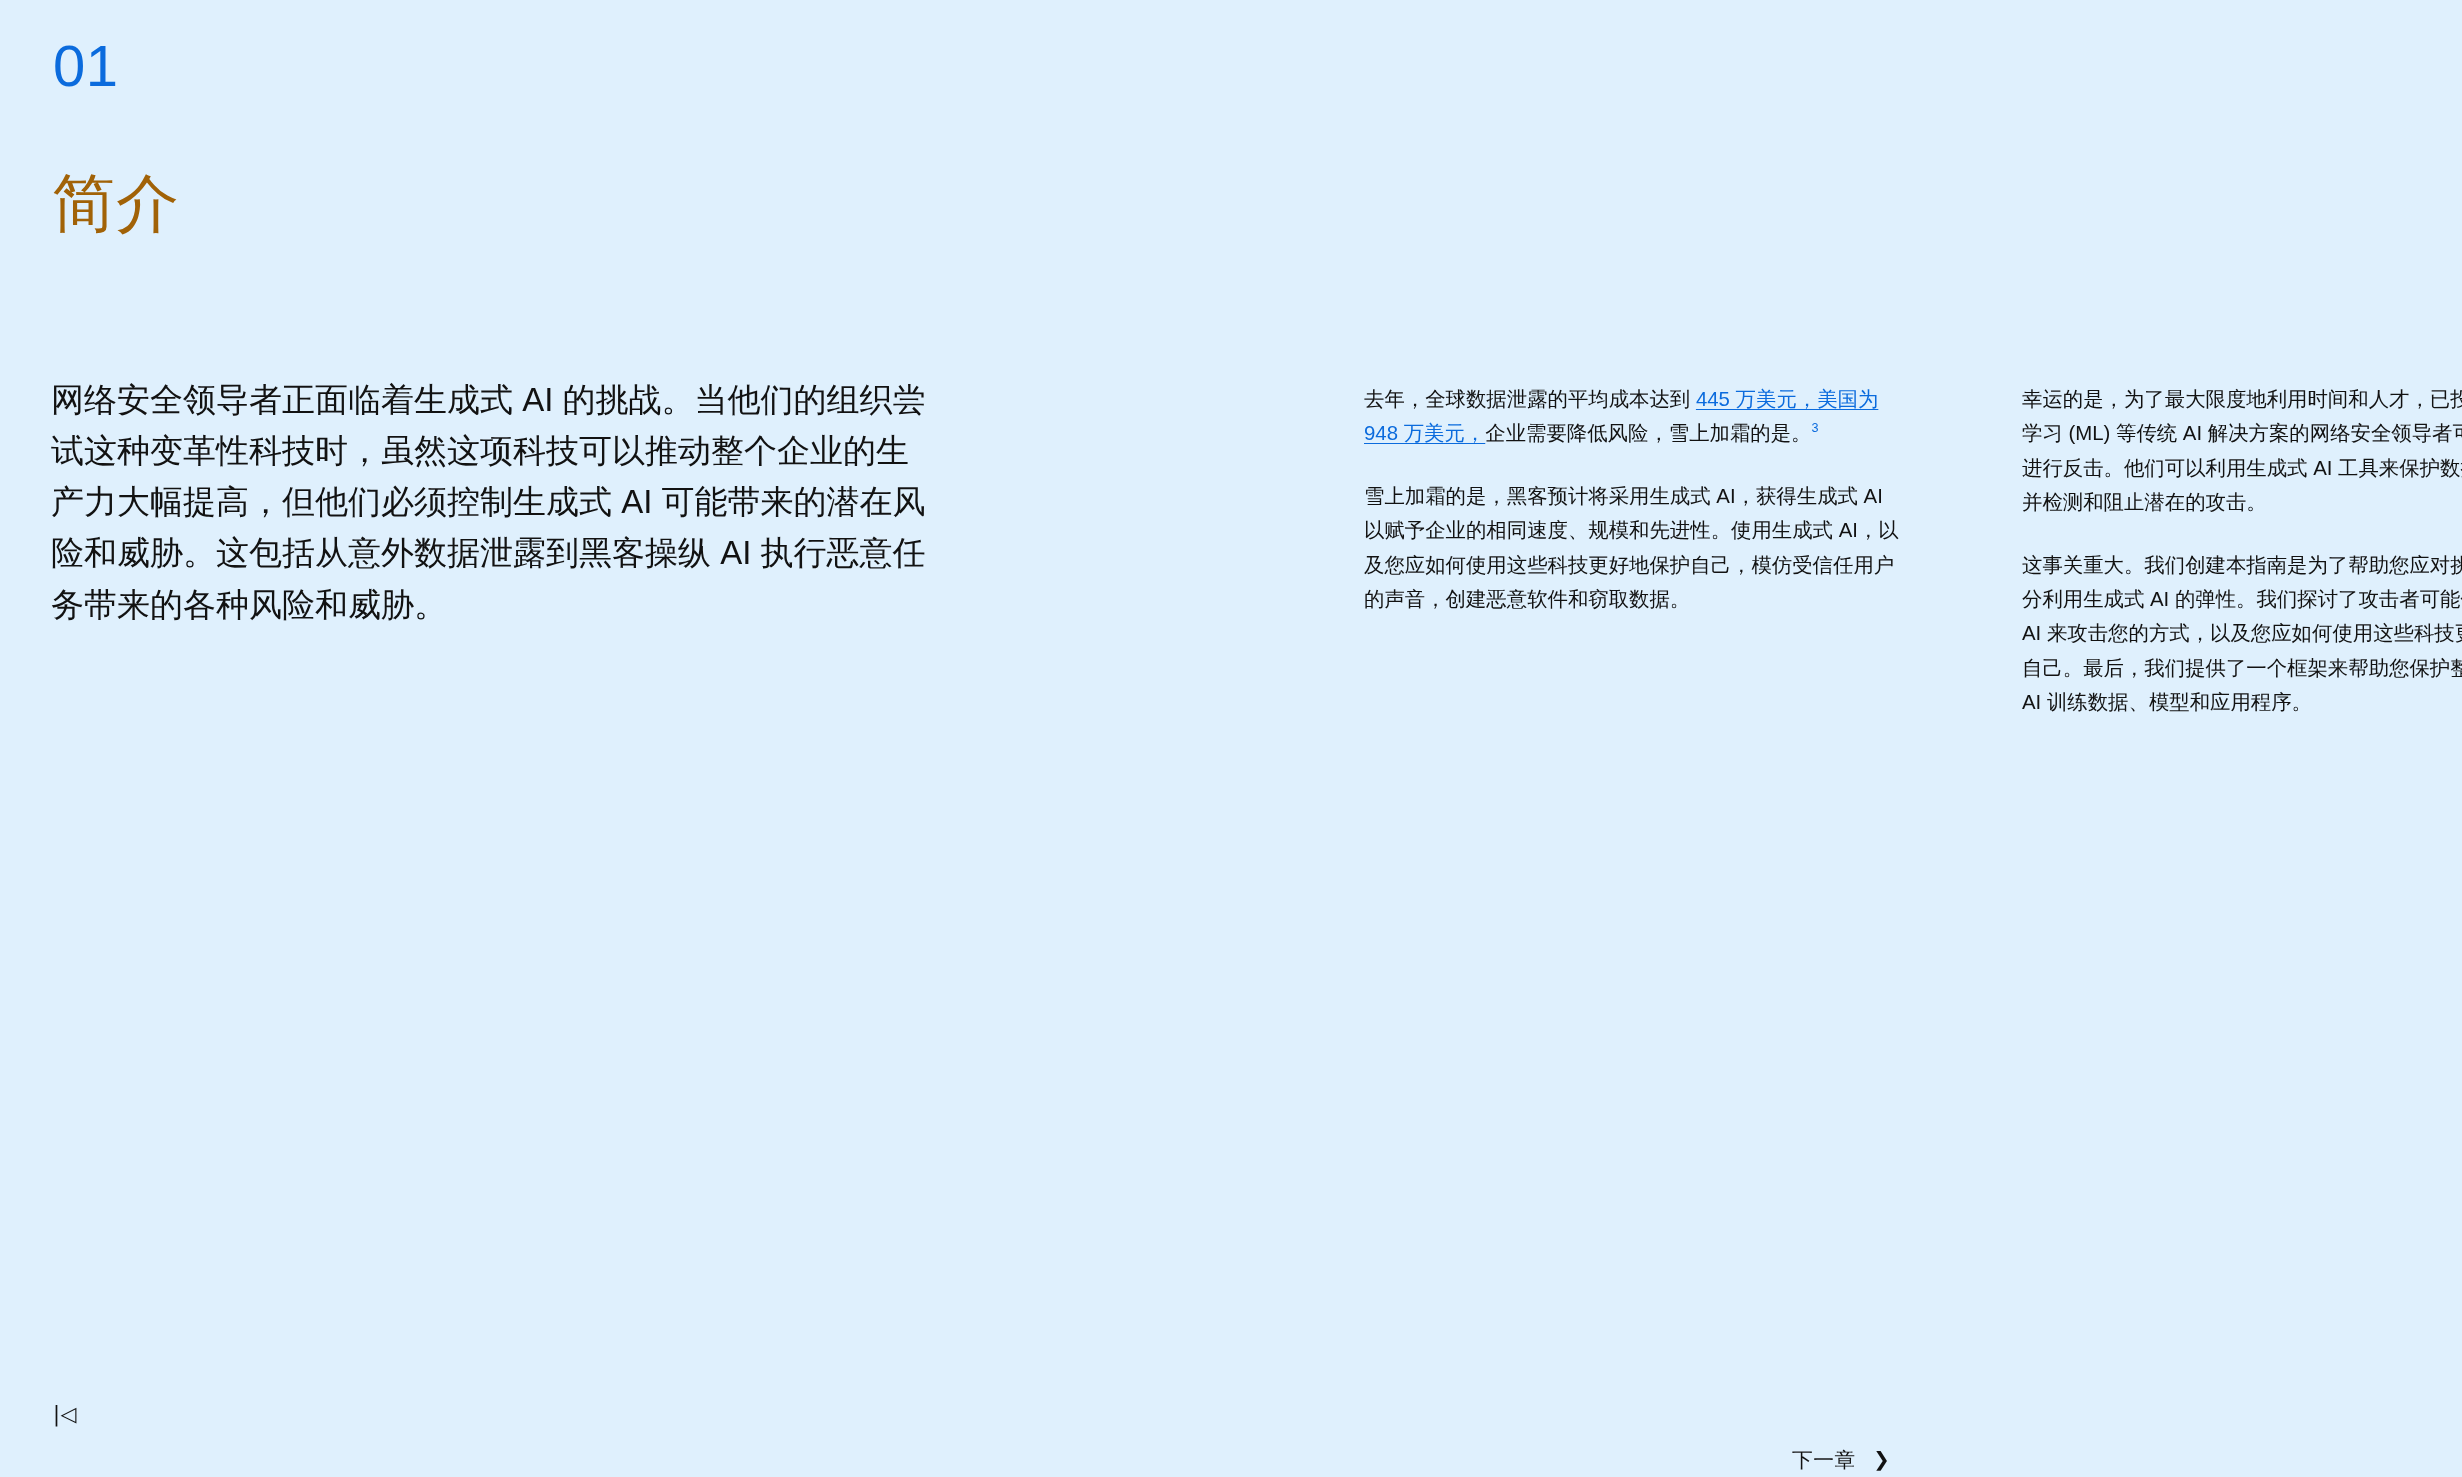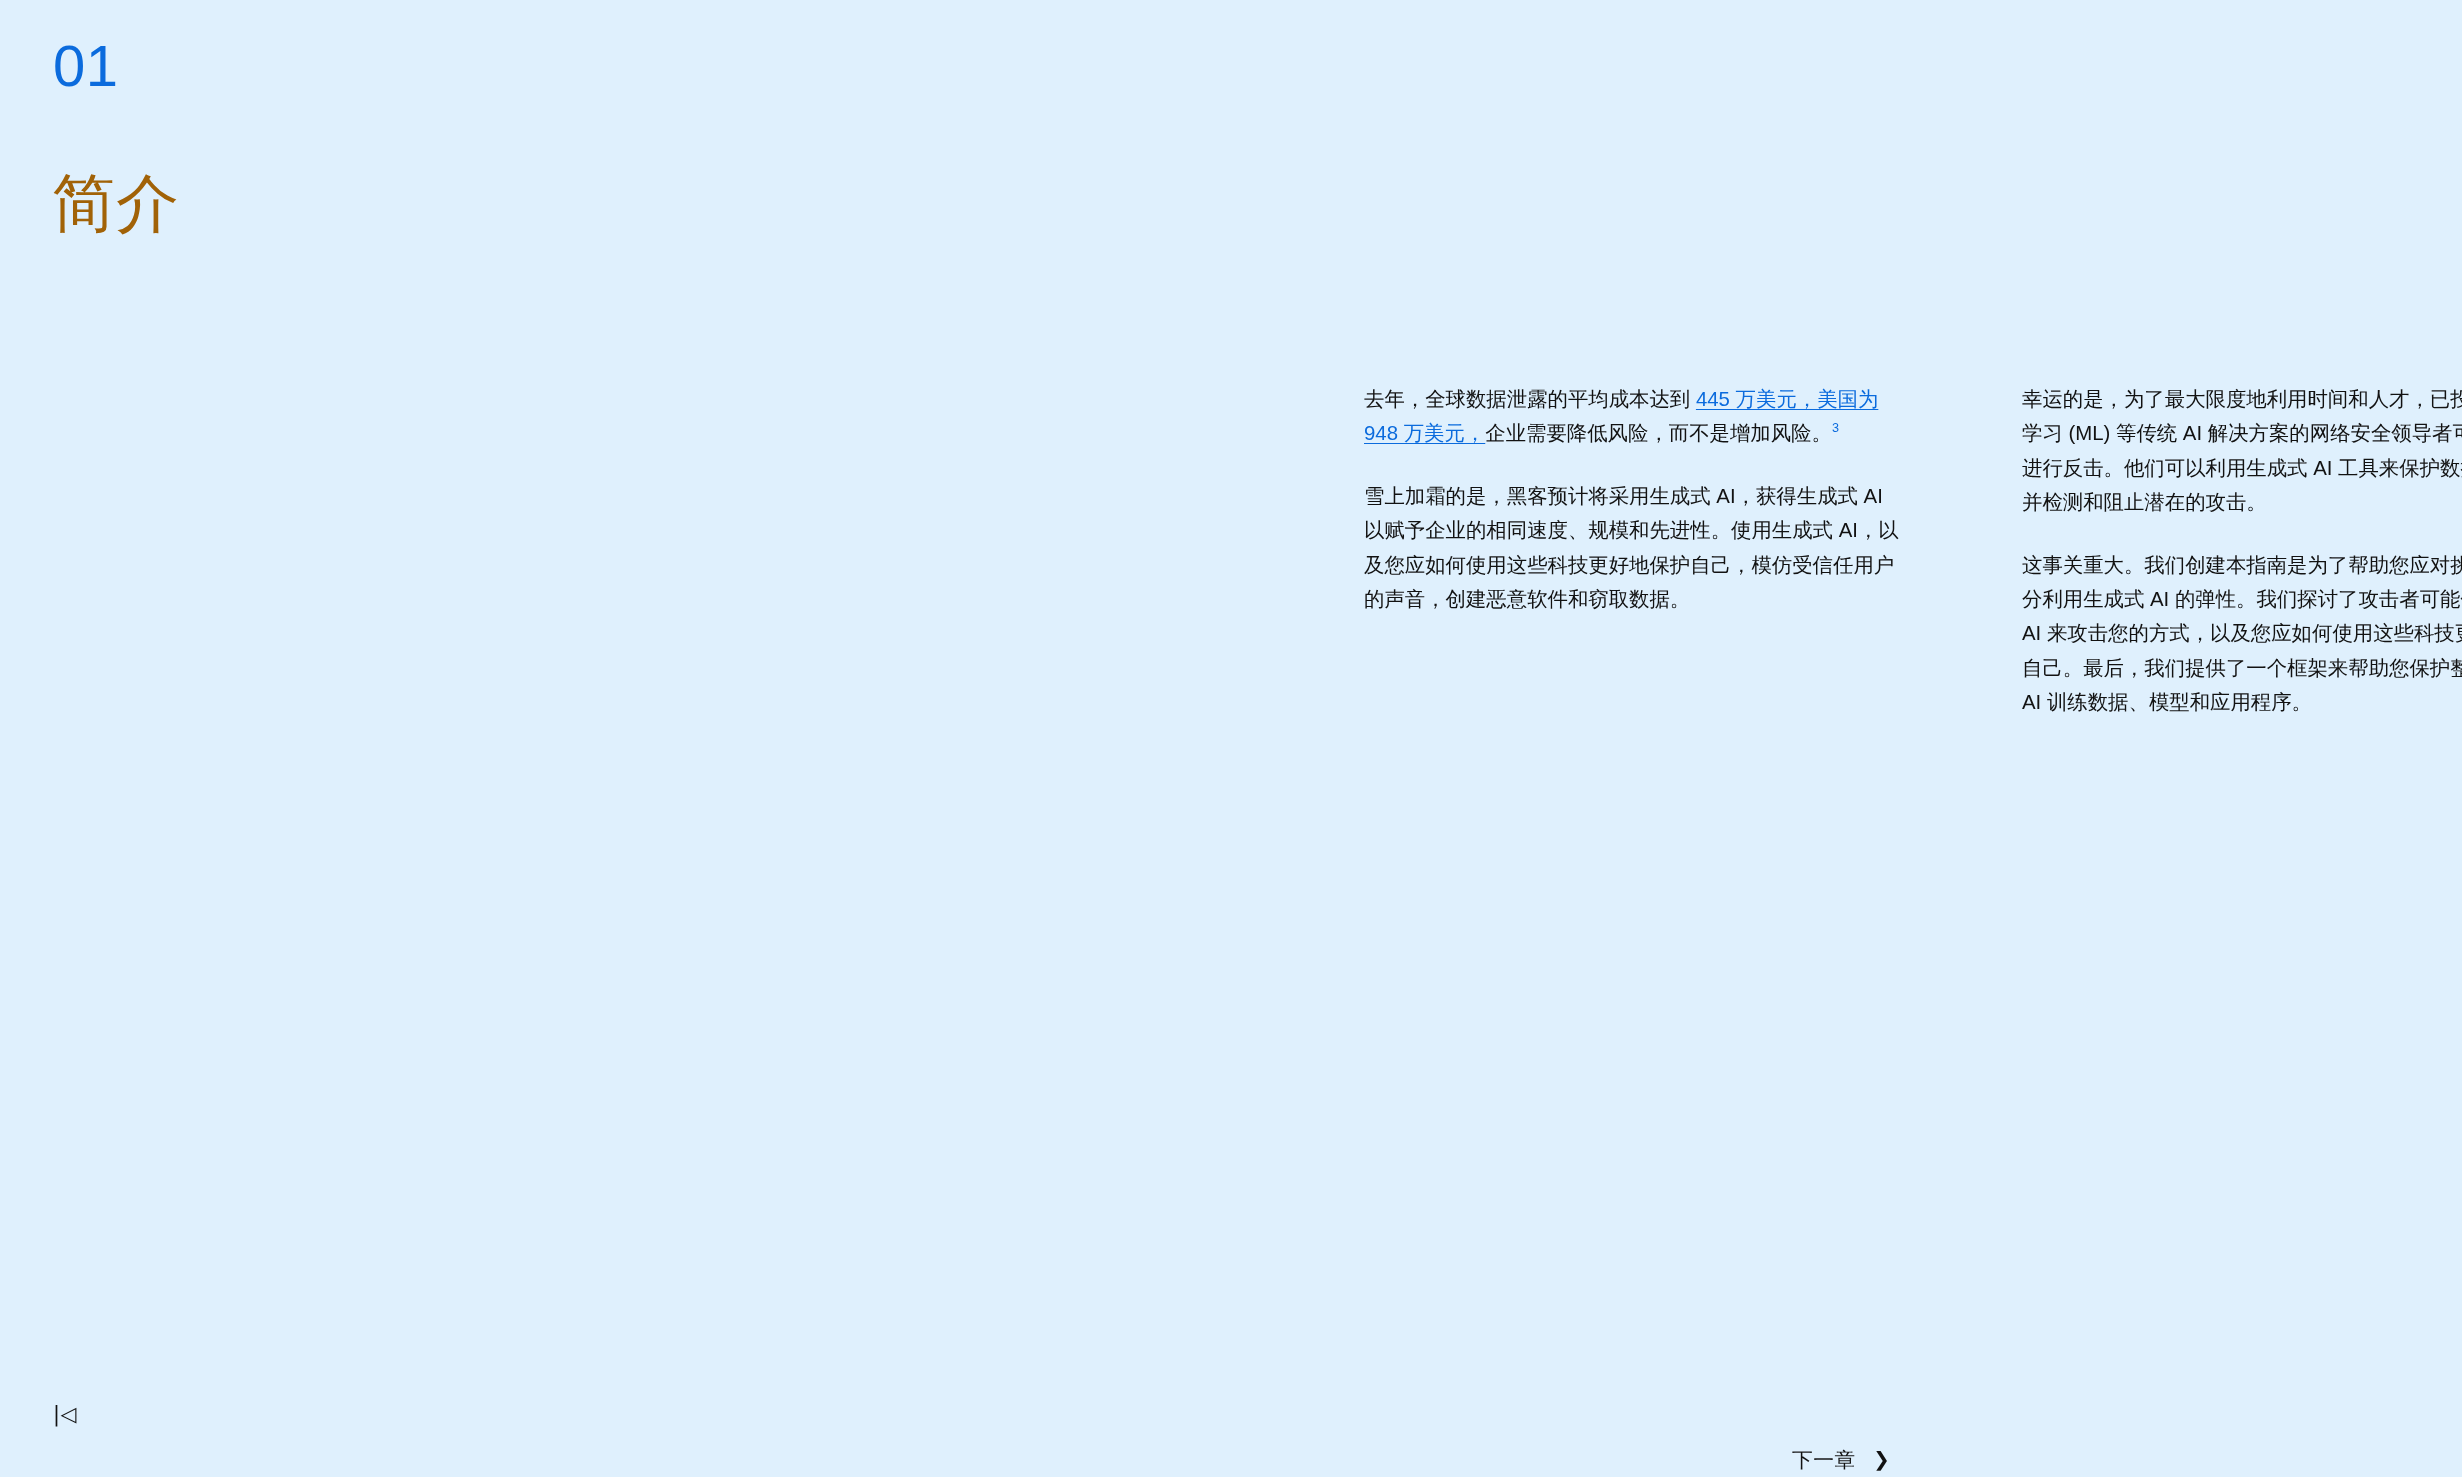--- a/index.html
+++ b/index.html
@@ -133,23 +133,24 @@
 </style>
 </head>
 <body>
 
 <div class="page">
 
   <div class="chapter-number">01</div>
 
   <div class="chapter-title">简介</div>
 
+  <div class="lead">网络安全领导者正面临着生成式 AI 的挑战。当他们的组织尝试这种变革性科技时，虽然这项科技可以推动整个企业的生产力大幅提高，但他们必须控制生成式 AI 可能带来的潜在风险和威胁。这包括从意外数据泄露到黑客操纵 AI 执行恶意任务带来的各种风险和威胁。</div>
 
   <div class="col-mid">
-    <p><span>去年，全球数据泄露的平均成本达到 </span><a class="inline-link" href="#">445 万美元，美国为 948 万美元，</a><span>企业需要降低风险，而不是增加风险。</span><sup>3</sup></p>
+    <p><span>去年，全球数据泄露的平均成本达到 </span><a class="inline-link" href="#">445 万美元，美国为 948 万美元，</a><span>企业需要降低风险，雪上加霜的是。</span><sup>3</sup></p>
     <p>雪上加霜的是，黑客预计将采用生成式 AI，获得生成式 AI 以赋予企业的相同速度、规模和先进性。使用生成式 AI，以及您应如何使用这些科技更好地保护自己，模仿受信任用户的声音，创建恶意软件和窃取数据。</p>
   </div>
 
   <div class="col-right">
     <p>幸运的是，为了最大限度地利用时间和人才，已投资于机器学习 (ML) 等传统 AI 解决方案的网络安全领导者可以利用 AI 进行反击。他们可以利用生成式 AI 工具来保护数据和用户，并检测和阻止潜在的攻击。</p>
     <p>这事关重大。我们创建本指南是为了帮助您应对挑战，并充分利用生成式 AI 的弹性。我们探讨了攻击者可能使用生成式 AI 来攻击您的方式，以及您应如何使用这些科技更好地保护自己。最后，我们提供了一个框架来帮助您保护整个企业的 AI 训练数据、模型和应用程序。</p>
   </div>
 
   <div class="footer">
     <div class="footer-first">

